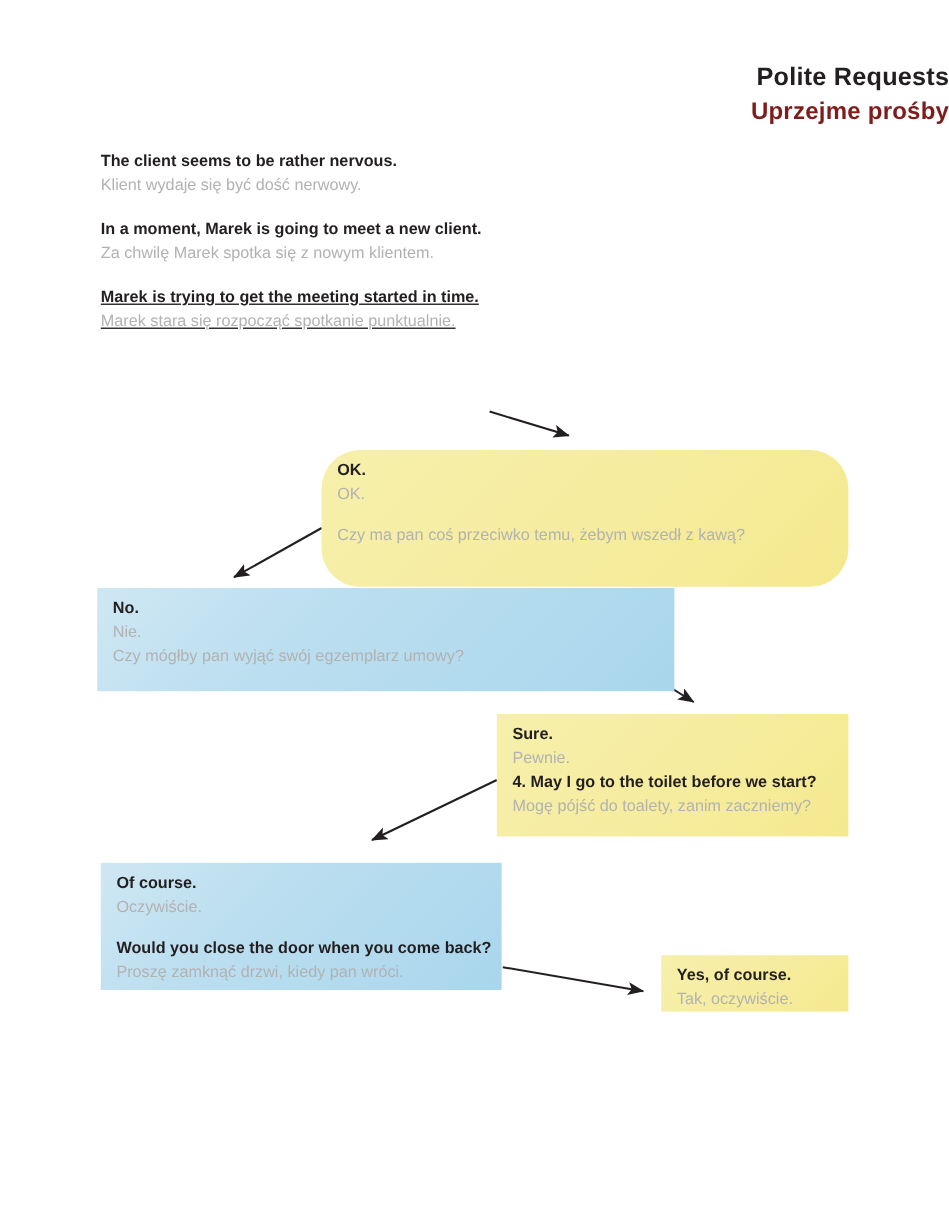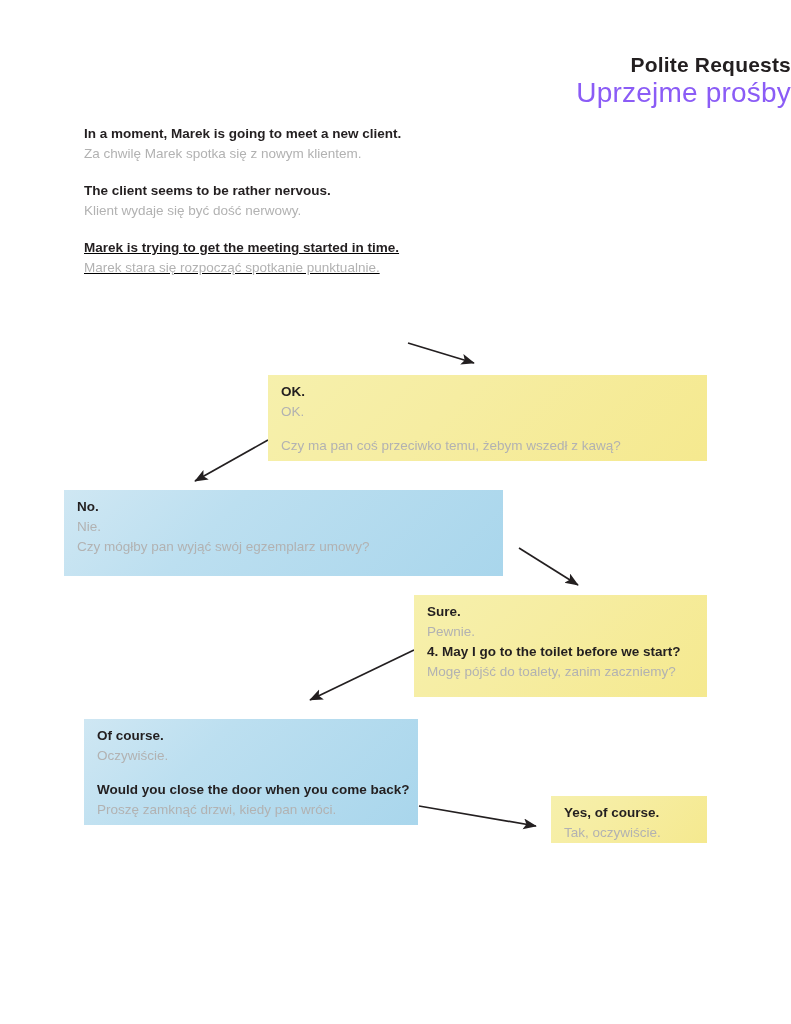--- a/index.html
+++ b/index.html
@@ -31,23 +31,23 @@
     text-align: right;
   }
   .title-en {
     font-size: 21px;
     font-weight: bold;
     color: #231f20;
     letter-spacing: 0.2px;
     line-height: 26px;
   }
   .title-pl {
-    font-size: 28px;
-    font-weight: normal;
-    color: #8b5cf6;
+    font-size: 20px;
+    font-weight: bold;
+    color: #7f1d1d;
     letter-spacing: 0.2px;
     line-height: 26px;
     margin-top: 2px;
   }
 
   
   .intro {
     position: absolute;
     top: 124px;
     left: 84px;
@@ -89,22 +89,22 @@
   .blank-line { height: 14px; }
   .sup-num {
     font-size: 9px;
     vertical-align: super;
     font-weight: bold;
     color: #231f20;
   }
 
   
   #bubble-1 { left: 84px;  top: 310px; width: 326px; height: 45px; }
-  #bubble-2 { left: 268px; top: 375px; width: 439px; height: 86px; }
-  #bubble-3 { left: 64px;  top: 490px; width: 439px; height: 86px; }
+  #bubble-2 { left: 268px; top: 375px; width: 439px; height: 114px; border-radius: 32px; }
+  #bubble-3 { left: 81px;  top: 490px; width: 481px; height: 86px; }
   #bubble-4 { left: 414px; top: 595px; width: 293px; height: 102px; }
   #bubble-5 { left: 84px;  top: 719px; width: 334px; height: 106px; }
   #bubble-6 { left: 551px; top: 796px; width: 156px; height: 47px; }
 
   
   .arrows {
     position: absolute;
     left: 0; top: 0;
     width: 791px; height: 1024px;
     pointer-events: none;
@@ -115,26 +115,26 @@
 
 <div class="page">
 
   <div class="title-block">
     <div class="title-en">Polite Requests</div>
     <div class="title-pl">Uprzejme prośby</div>
   </div>
 
   <div class="intro">
     <div class="intro-para">
+      <div class="line-en">The client seems to be rather nervous.</div>
+      <div class="line-pl">Klient wydaje się być dość nerwowy.</div>
+    </div>
+    <div class="intro-para">
       <div class="line-en">In a moment, Marek is going to meet a new client.</div>
       <div class="line-pl">Za chwilę Marek spotka się z nowym klientem.</div>
-    </div>
-    <div class="intro-para">
-      <div class="line-en">The client seems to be rather nervous.</div>
-      <div class="line-pl">Klient wydaje się być dość nerwowy.</div>
     </div>
     <div class="intro-para">
       <div class="line-en">Marek is trying to get the meeting started in time.</div>
       <div class="line-pl">Marek stara się rozpocząć spotkanie punktualnie.</div>
     </div>
   </div>
 
   <svg class="arrows" width="791" height="1024" viewBox="0 0 791 1024">
     <defs>
       <marker id="ah" markerWidth="9" markerHeight="9" refX="7.5" refY="3.2" orient="auto" markerUnits="strokeWidth">

